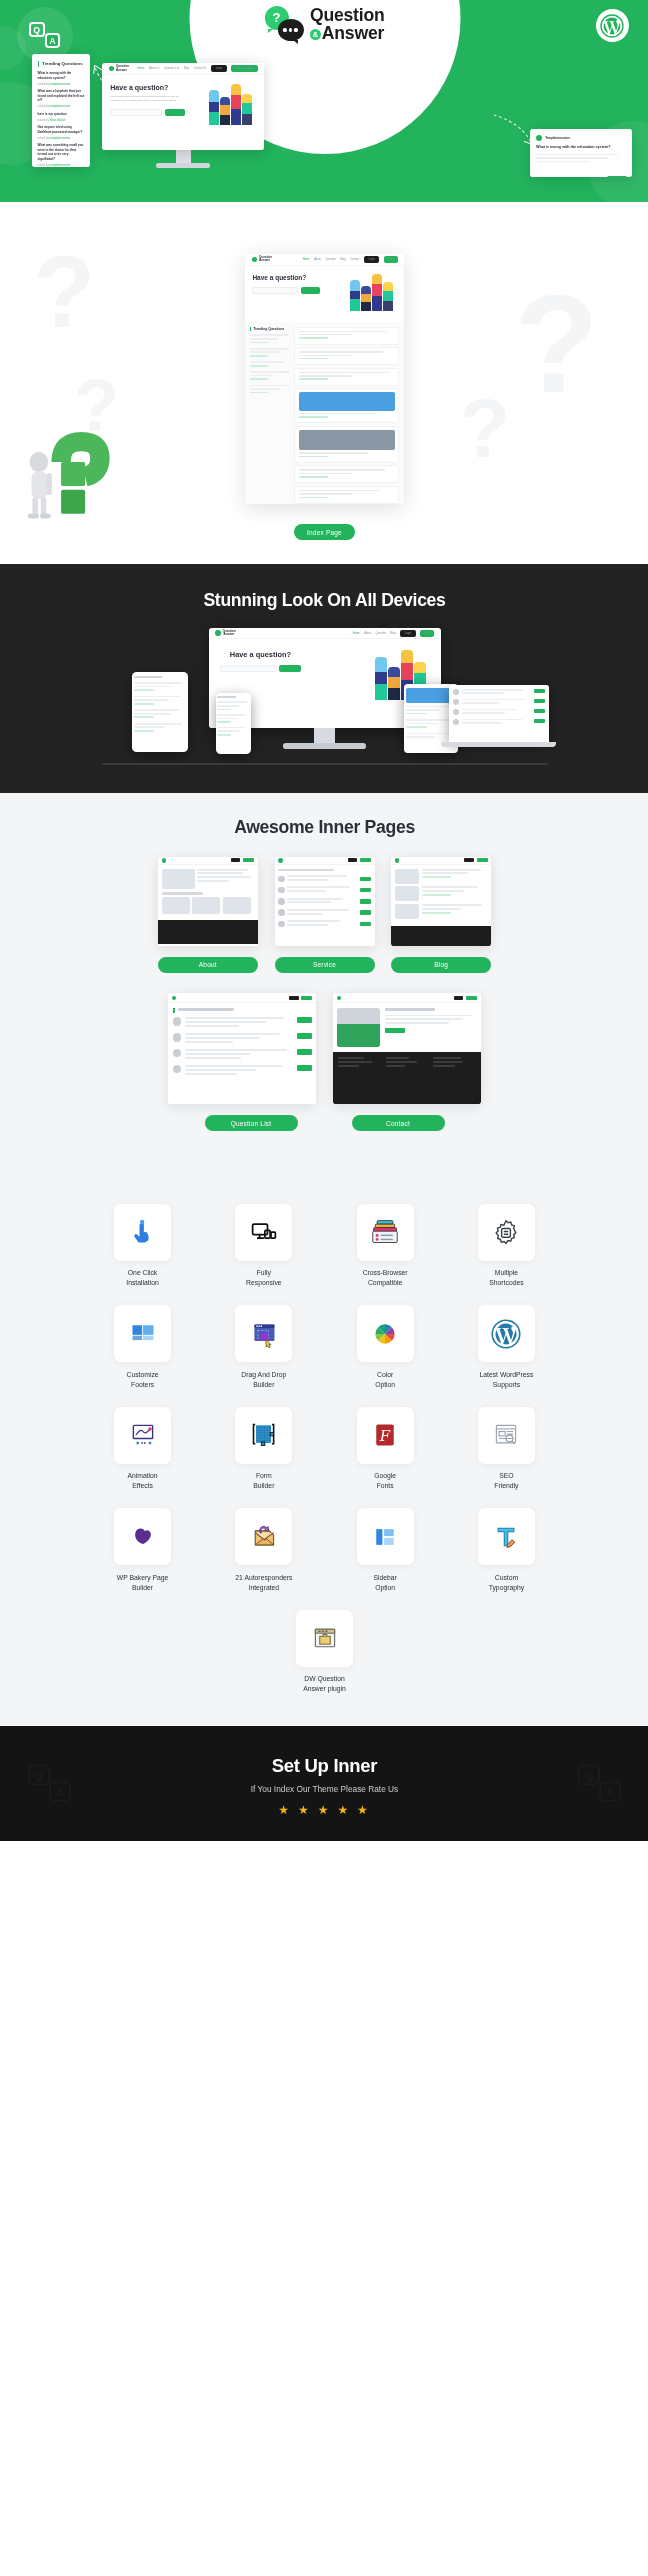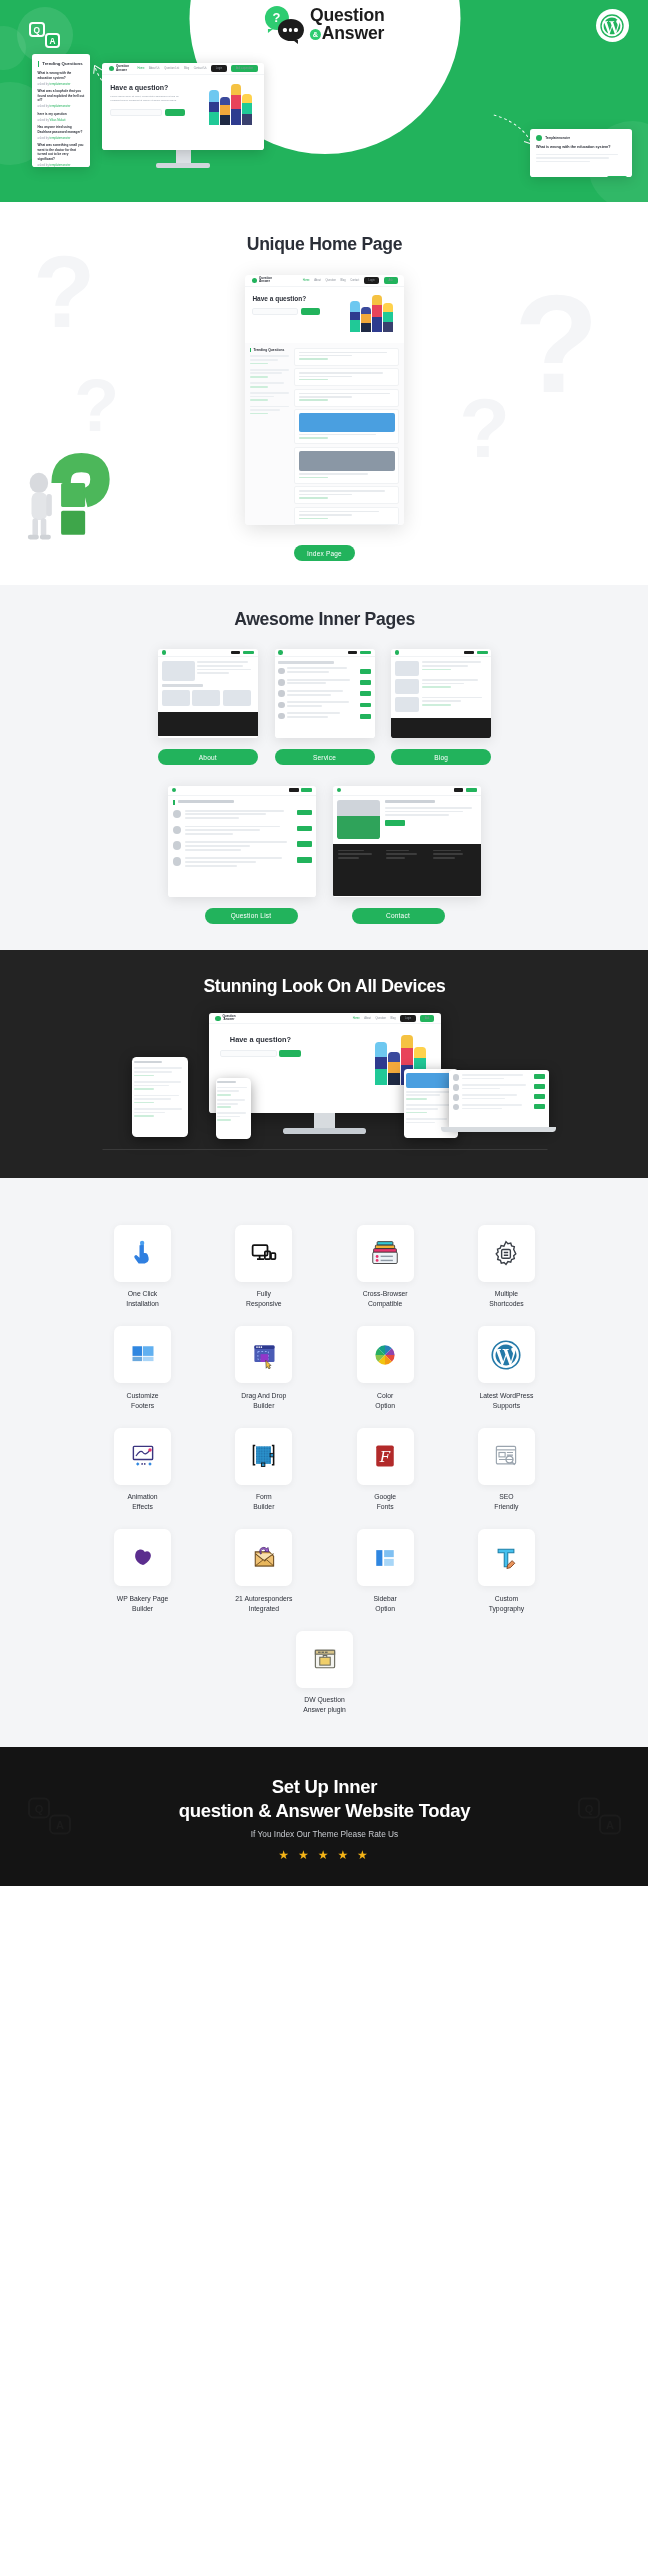--- a/index.html
+++ b/index.html
@@ -387,21 +387,20 @@
       </div>
     </div>
   </div>
 
   <div class="section sec-home">
     <div class="ghost-q" style="left:33px;top:39px;font-size:102px;">?</div>
     <div class="ghost-q" style="right:50px;top:72px;font-size:139px;">?</div>
     <div class="ghost-q" style="right:139px;top:185px;font-size:83px;">?</div>
     <div class="ghost-q" style="left:74px;top:167px;font-size:74px;">?</div>
 
-    <h2 class="sec-title">Unique Home Page</h2>
 
     <div class="home-frame">
       <div class="mh-bar">
         <div class="mh-logo">
             <div class="dot"></div>
             <div class="t">
               <div>Question</div>
               <div>Answer</div>
             </div>
           </div>
@@ -505,244 +504,20 @@
         <rect x="29" y="96" width="12" height="5" rx="2.5" fill="#cfd2d6"></rect>
         <rect x="36" y="52" width="6" height="24" rx="3" fill="#dcdee2"></rect>
       </g>
     </svg>
 
     <div class="btn-row" style="margin-top:16.7px;position:relative;z-index:4;">
       <span class="pill">Index Page</span>
     </div>
   </div>
 
-  <div class="section sec-inner">
-    <h2 class="sec-title">Awesome Inner Pages</h2>
-
-    <div class="inner-grid">
-      <div class="ip-card">
-        <div class="ip-top">
-            <div class="l"></div>
-            <div class="n"></div>
-            <div class="b1"></div>
-            <div class="b2"></div>
-          </div>
-        <div class="ip-body">
-          <div style="display:flex;gap:2.8px;">
-            <div class="ip-img" style="width:33px;height:20.4px;"></div>
-            <div style="flex:1;">
-                <div class="ip-ln" style="width:90%"></div>
-                <div class="ip-ln" style="width:80%"></div>
-                <div class="ip-ln" style="width:95%"></div>
-                <div class="ip-ln" style="width:55%"></div>
-              </div>
-          </div>
-          <div style="height:2.8px"></div>
-          <div class="ip-ln" style="width:45%;height:2.8px;background:#d7dbe0;"></div>
-          <div style="display:flex;gap:2.8px;margin-top:2.8px;">
-            <div class="ip-img" style="width:28px;height:16.7px;"></div>
-            <div class="ip-img" style="width:28px;height:16.7px;"></div>
-            <div class="ip-img" style="width:28px;height:16.7px;"></div>
-          </div>
-        </div>
-        <div class="ip-dark" style="height:24px;margin-top:1.9px;"></div>
-      </div>
-
-      <div class="ip-card">
-        <div class="ip-top">
-            <div class="l"></div>
-            <div class="n"></div>
-            <div class="b1"></div>
-            <div class="b2"></div>
-          </div>
-        <div class="ip-body">
-          <div class="ip-ln" style="width:60%;height:2.8px;background:#d7dbe0;margin-bottom:3.7px;"></div>
-          <div style="display:flex;gap:2.8px;align-items:center;margin-bottom:3.7px;">
-              <div style="width:6.5px;height:6.5px;border-radius:50%;background:#c8ccd2;"></div>
-              <div style="flex:1">
-                <div class="ip-ln" style="width:85%"></div>
-                <div class="ip-ln" style="width:60%"></div>
-              </div>
-              <div style="width:11px;height:4.6px;background:#22b35c;border-radius:0.9px;"></div>
-            </div>
-          <div style="display:flex;gap:2.8px;align-items:center;margin-bottom:3.7px;">
-              <div style="width:6.5px;height:6.5px;border-radius:50%;background:#c8ccd2;"></div>
-              <div style="flex:1">
-                <div class="ip-ln" style="width:90%"></div>
-                <div class="ip-ln" style="width:55%"></div>
-              </div>
-              <div style="width:11px;height:4.6px;background:#22b35c;border-radius:0.9px;"></div>
-            </div>
-          <div style="display:flex;gap:2.8px;align-items:center;margin-bottom:3.7px;">
-              <div style="width:6.5px;height:6.5px;border-radius:50%;background:#c8ccd2;"></div>
-              <div style="flex:1">
-                <div class="ip-ln" style="width:80%"></div>
-                <div class="ip-ln" style="width:62%"></div>
-              </div>
-              <div style="width:11px;height:4.6px;background:#22b35c;border-radius:0.9px;"></div>
-            </div>
-          <div style="display:flex;gap:2.8px;align-items:center;margin-bottom:3.7px;">
-              <div style="width:6.5px;height:6.5px;border-radius:50%;background:#c8ccd2;"></div>
-              <div style="flex:1">
-                <div class="ip-ln" style="width:88%"></div>
-                <div class="ip-ln" style="width:50%"></div>
-              </div>
-              <div style="width:11px;height:4.6px;background:#22b35c;border-radius:0.9px;"></div>
-            </div>
-          <div style="display:flex;gap:2.8px;align-items:center;">
-              <div style="width:6.5px;height:6.5px;border-radius:50%;background:#c8ccd2;"></div>
-              <div style="flex:1">
-                <div class="ip-ln" style="width:75%"></div>
-                <div class="ip-ln" style="width:58%"></div>
-              </div>
-              <div style="width:11px;height:4.6px;background:#22b35c;border-radius:0.9px;"></div>
-            </div>
-        </div>
-      </div>
-
-      <div class="ip-card">
-        <div class="ip-top">
-            <div class="l"></div>
-            <div class="n"></div>
-            <div class="b1"></div>
-            <div class="b2"></div>
-          </div>
-        <div class="ip-body">
-          <div style="display:flex;gap:2.8px;margin-bottom:2.8px;">
-              <div class="ip-img" style="width:24px;height:15px;"></div>
-              <div style="flex:1">
-                <div class="ip-ln" style="width:90%"></div>
-                <div class="ip-ln" style="width:70%"></div>
-                <div class="ip-ln" style="width:45%;background:#cdeedb;"></div>
-              </div>
-            </div>
-          <div style="display:flex;gap:2.8px;margin-bottom:2.8px;">
-              <div class="ip-img" style="width:24px;height:15px;"></div>
-              <div style="flex:1">
-                <div class="ip-ln" style="width:85%"></div>
-                <div class="ip-ln" style="width:65%"></div>
-                <div class="ip-ln" style="width:45%;background:#cdeedb;"></div>
-              </div>
-            </div>
-          <div style="display:flex;gap:2.8px;margin-bottom:2.8px;">
-              <div class="ip-img" style="width:24px;height:15px;"></div>
-              <div style="flex:1">
-                <div class="ip-ln" style="width:92%"></div>
-                <div class="ip-ln" style="width:60%"></div>
-                <div class="ip-ln" style="width:45%;background:#cdeedb;"></div>
-              </div>
-            </div>
-        </div>
-        <div class="ip-dark" style="height:20.4px;"></div>
-      </div>
-    </div>
-
-    <div class="inner-btns">
-      <span class="pill">About</span>
-      <span class="pill">Service</span>
-      <span class="pill">Blog</span>
-    </div>
-
-    <div class="inner-grid2">
-      <div class="ip-card2">
-        <div class="ip-top" style="height:10.2px;">
-            <div class="l"></div>
-            <div class="n"></div>
-            <div class="b1"></div>
-            <div class="b2"></div>
-          </div>
-        <div class="ip-body" style="padding:4.6px;">
-          <div style="display:flex;gap:3.7px;margin-bottom:4.6px;">
-              <div style="width:1.9px;background:#22b35c;"></div>
-              <div class="ip-ln" style="width:40%;height:2.8px;background:#ccd1d7;"></div>
-            </div>
-          <div style="display:flex;gap:3.7px;margin-bottom:4.6px;">
-              <div style="width:8.3px;height:8.3px;border-radius:50%;background:#c9ced4;"></div>
-              <div style="flex:1">
-                <div class="ip-ln" style="width:92%"></div>
-                <div class="ip-ln" style="width:75%"></div>
-                <div class="ip-ln" style="width:50%"></div>
-              </div>
-              <div style="width:15px;height:5.6px;background:#22b35c;border-radius:0.9px;"></div>
-            </div>
-          <div style="display:flex;gap:3.7px;margin-bottom:4.6px;">
-              <div style="width:8.3px;height:8.3px;border-radius:50%;background:#c9ced4;"></div>
-              <div style="flex:1">
-                <div class="ip-ln" style="width:88%"></div>
-                <div class="ip-ln" style="width:70%"></div>
-                <div class="ip-ln" style="width:45%"></div>
-              </div>
-              <div style="width:15px;height:5.6px;background:#22b35c;border-radius:0.9px;"></div>
-            </div>
-          <div style="display:flex;gap:3.7px;margin-bottom:4.6px;">
-              <div style="width:8.3px;height:8.3px;border-radius:50%;background:#c9ced4;"></div>
-              <div style="flex:1">
-                <div class="ip-ln" style="width:95%"></div>
-                <div class="ip-ln" style="width:60%"></div>
-                <div class="ip-ln" style="width:52%"></div>
-              </div>
-              <div style="width:15px;height:5.6px;background:#22b35c;border-radius:0.9px;"></div>
-            </div>
-          <div style="display:flex;gap:3.7px;">
-              <div style="width:8.3px;height:8.3px;border-radius:50%;background:#c9ced4;"></div>
-              <div style="flex:1">
-                <div class="ip-ln" style="width:90%"></div>
-                <div class="ip-ln" style="width:66%"></div>
-                <div class="ip-ln" style="width:48%"></div>
-              </div>
-              <div style="width:15px;height:5.6px;background:#22b35c;border-radius:0.9px;"></div>
-            </div>
-        </div>
-      </div>
-
-      <div class="ip-card2">
-        <div class="ip-top" style="height:10.2px;">
-            <div class="l"></div>
-            <div class="n"></div>
-            <div class="b1"></div>
-            <div class="b2"></div>
-          </div>
-        <div style="display:flex;gap:4.6px;padding:4.6px;">
-          <div style="width:43px;height:39px;border-radius:2.8px;background:linear-gradient(#cfd4da 40%,#2fa35a 40%);"></div>
-          <div style="flex:1">
-            <div class="ip-ln" style="width:55%;height:2.8px;background:#ccd1d7;margin-bottom:3.7px;"></div>
-            <div class="ip-ln" style="width:95%"></div>
-              <div class="ip-ln" style="width:85%"></div>
-              <div class="ip-ln" style="width:70%"></div>
-            <div style="width:20.4px;height:5.6px;background:#22b35c;border-radius:0.9px;margin-top:3.7px;"></div>
-          </div>
-        </div>
-        <div class="ip-dark" style="height:52px;padding:5.6px;">
-          <div style="display:flex;gap:5.6px;">
-            <div style="flex:1">
-                <div class="ip-ln" style="background:#3c3c3c;width:60%"></div>
-                <div class="ip-ln" style="background:#3c3c3c;width:80%"></div>
-                <div class="ip-ln" style="background:#3c3c3c;width:50%"></div>
-              </div>
-            <div style="flex:1">
-                <div class="ip-ln" style="background:#3c3c3c;width:55%"></div>
-                <div class="ip-ln" style="background:#3c3c3c;width:75%"></div>
-                <div class="ip-ln" style="background:#3c3c3c;width:45%"></div>
-              </div>
-            <div style="flex:1">
-                <div class="ip-ln" style="background:#3c3c3c;width:65%"></div>
-                <div class="ip-ln" style="background:#3c3c3c;width:70%"></div>
-                <div class="ip-ln" style="background:#3c3c3c;width:52%"></div>
-              </div>
-          </div>
-        </div>
-      </div>
-    </div>
-
-    <div class="inner-btns2">
-      <span class="pill">Question List</span>
-      <span class="pill">Contact</span>
-    </div>
-  </div>
-
   <div class="section sec-devices">
     <h2 class="sec-title">Stunning Look On All Devices</h2>
 
     <div class="dev-stage">
       <div class="dev-desktop">
         <div class="scr">
           <div class="mh-bar" style="height:11px;">
             <div class="mh-logo">
                 <div class="dot"></div>
                 <div class="t">
@@ -867,20 +642,244 @@
               </div>
           </div>
         </div>
         <div class="bot"></div>
       </div>
 
       <div class="dev-floor"></div>
     </div>
   </div>
 
+  <div class="section sec-inner">
+    <h2 class="sec-title">Awesome Inner Pages</h2>
+
+    <div class="inner-grid">
+      <div class="ip-card">
+        <div class="ip-top">
+            <div class="l"></div>
+            <div class="n"></div>
+            <div class="b1"></div>
+            <div class="b2"></div>
+          </div>
+        <div class="ip-body">
+          <div style="display:flex;gap:2.8px;">
+            <div class="ip-img" style="width:33px;height:20.4px;"></div>
+            <div style="flex:1;">
+                <div class="ip-ln" style="width:90%"></div>
+                <div class="ip-ln" style="width:80%"></div>
+                <div class="ip-ln" style="width:95%"></div>
+                <div class="ip-ln" style="width:55%"></div>
+              </div>
+          </div>
+          <div style="height:2.8px"></div>
+          <div class="ip-ln" style="width:45%;height:2.8px;background:#d7dbe0;"></div>
+          <div style="display:flex;gap:2.8px;margin-top:2.8px;">
+            <div class="ip-img" style="width:28px;height:16.7px;"></div>
+            <div class="ip-img" style="width:28px;height:16.7px;"></div>
+            <div class="ip-img" style="width:28px;height:16.7px;"></div>
+          </div>
+        </div>
+        <div class="ip-dark" style="height:24px;margin-top:1.9px;"></div>
+      </div>
+
+      <div class="ip-card">
+        <div class="ip-top">
+            <div class="l"></div>
+            <div class="n"></div>
+            <div class="b1"></div>
+            <div class="b2"></div>
+          </div>
+        <div class="ip-body">
+          <div class="ip-ln" style="width:60%;height:2.8px;background:#d7dbe0;margin-bottom:3.7px;"></div>
+          <div style="display:flex;gap:2.8px;align-items:center;margin-bottom:3.7px;">
+              <div style="width:6.5px;height:6.5px;border-radius:50%;background:#c8ccd2;"></div>
+              <div style="flex:1">
+                <div class="ip-ln" style="width:85%"></div>
+                <div class="ip-ln" style="width:60%"></div>
+              </div>
+              <div style="width:11px;height:4.6px;background:#22b35c;border-radius:0.9px;"></div>
+            </div>
+          <div style="display:flex;gap:2.8px;align-items:center;margin-bottom:3.7px;">
+              <div style="width:6.5px;height:6.5px;border-radius:50%;background:#c8ccd2;"></div>
+              <div style="flex:1">
+                <div class="ip-ln" style="width:90%"></div>
+                <div class="ip-ln" style="width:55%"></div>
+              </div>
+              <div style="width:11px;height:4.6px;background:#22b35c;border-radius:0.9px;"></div>
+            </div>
+          <div style="display:flex;gap:2.8px;align-items:center;margin-bottom:3.7px;">
+              <div style="width:6.5px;height:6.5px;border-radius:50%;background:#c8ccd2;"></div>
+              <div style="flex:1">
+                <div class="ip-ln" style="width:80%"></div>
+                <div class="ip-ln" style="width:62%"></div>
+              </div>
+              <div style="width:11px;height:4.6px;background:#22b35c;border-radius:0.9px;"></div>
+            </div>
+          <div style="display:flex;gap:2.8px;align-items:center;margin-bottom:3.7px;">
+              <div style="width:6.5px;height:6.5px;border-radius:50%;background:#c8ccd2;"></div>
+              <div style="flex:1">
+                <div class="ip-ln" style="width:88%"></div>
+                <div class="ip-ln" style="width:50%"></div>
+              </div>
+              <div style="width:11px;height:4.6px;background:#22b35c;border-radius:0.9px;"></div>
+            </div>
+          <div style="display:flex;gap:2.8px;align-items:center;">
+              <div style="width:6.5px;height:6.5px;border-radius:50%;background:#c8ccd2;"></div>
+              <div style="flex:1">
+                <div class="ip-ln" style="width:75%"></div>
+                <div class="ip-ln" style="width:58%"></div>
+              </div>
+              <div style="width:11px;height:4.6px;background:#22b35c;border-radius:0.9px;"></div>
+            </div>
+        </div>
+      </div>
+
+      <div class="ip-card">
+        <div class="ip-top">
+            <div class="l"></div>
+            <div class="n"></div>
+            <div class="b1"></div>
+            <div class="b2"></div>
+          </div>
+        <div class="ip-body">
+          <div style="display:flex;gap:2.8px;margin-bottom:2.8px;">
+              <div class="ip-img" style="width:24px;height:15px;"></div>
+              <div style="flex:1">
+                <div class="ip-ln" style="width:90%"></div>
+                <div class="ip-ln" style="width:70%"></div>
+                <div class="ip-ln" style="width:45%;background:#cdeedb;"></div>
+              </div>
+            </div>
+          <div style="display:flex;gap:2.8px;margin-bottom:2.8px;">
+              <div class="ip-img" style="width:24px;height:15px;"></div>
+              <div style="flex:1">
+                <div class="ip-ln" style="width:85%"></div>
+                <div class="ip-ln" style="width:65%"></div>
+                <div class="ip-ln" style="width:45%;background:#cdeedb;"></div>
+              </div>
+            </div>
+          <div style="display:flex;gap:2.8px;margin-bottom:2.8px;">
+              <div class="ip-img" style="width:24px;height:15px;"></div>
+              <div style="flex:1">
+                <div class="ip-ln" style="width:92%"></div>
+                <div class="ip-ln" style="width:60%"></div>
+                <div class="ip-ln" style="width:45%;background:#cdeedb;"></div>
+              </div>
+            </div>
+        </div>
+        <div class="ip-dark" style="height:20.4px;"></div>
+      </div>
+    </div>
+
+    <div class="inner-btns">
+      <span class="pill">About</span>
+      <span class="pill">Service</span>
+      <span class="pill">Blog</span>
+    </div>
+
+    <div class="inner-grid2">
+      <div class="ip-card2">
+        <div class="ip-top" style="height:10.2px;">
+            <div class="l"></div>
+            <div class="n"></div>
+            <div class="b1"></div>
+            <div class="b2"></div>
+          </div>
+        <div class="ip-body" style="padding:4.6px;">
+          <div style="display:flex;gap:3.7px;margin-bottom:4.6px;">
+              <div style="width:1.9px;background:#22b35c;"></div>
+              <div class="ip-ln" style="width:40%;height:2.8px;background:#ccd1d7;"></div>
+            </div>
+          <div style="display:flex;gap:3.7px;margin-bottom:4.6px;">
+              <div style="width:8.3px;height:8.3px;border-radius:50%;background:#c9ced4;"></div>
+              <div style="flex:1">
+                <div class="ip-ln" style="width:92%"></div>
+                <div class="ip-ln" style="width:75%"></div>
+                <div class="ip-ln" style="width:50%"></div>
+              </div>
+              <div style="width:15px;height:5.6px;background:#22b35c;border-radius:0.9px;"></div>
+            </div>
+          <div style="display:flex;gap:3.7px;margin-bottom:4.6px;">
+              <div style="width:8.3px;height:8.3px;border-radius:50%;background:#c9ced4;"></div>
+              <div style="flex:1">
+                <div class="ip-ln" style="width:88%"></div>
+                <div class="ip-ln" style="width:70%"></div>
+                <div class="ip-ln" style="width:45%"></div>
+              </div>
+              <div style="width:15px;height:5.6px;background:#22b35c;border-radius:0.9px;"></div>
+            </div>
+          <div style="display:flex;gap:3.7px;margin-bottom:4.6px;">
+              <div style="width:8.3px;height:8.3px;border-radius:50%;background:#c9ced4;"></div>
+              <div style="flex:1">
+                <div class="ip-ln" style="width:95%"></div>
+                <div class="ip-ln" style="width:60%"></div>
+                <div class="ip-ln" style="width:52%"></div>
+              </div>
+              <div style="width:15px;height:5.6px;background:#22b35c;border-radius:0.9px;"></div>
+            </div>
+          <div style="display:flex;gap:3.7px;">
+              <div style="width:8.3px;height:8.3px;border-radius:50%;background:#c9ced4;"></div>
+              <div style="flex:1">
+                <div class="ip-ln" style="width:90%"></div>
+                <div class="ip-ln" style="width:66%"></div>
+                <div class="ip-ln" style="width:48%"></div>
+              </div>
+              <div style="width:15px;height:5.6px;background:#22b35c;border-radius:0.9px;"></div>
+            </div>
+        </div>
+      </div>
+
+      <div class="ip-card2">
+        <div class="ip-top" style="height:10.2px;">
+            <div class="l"></div>
+            <div class="n"></div>
+            <div class="b1"></div>
+            <div class="b2"></div>
+          </div>
+        <div style="display:flex;gap:4.6px;padding:4.6px;">
+          <div style="width:43px;height:39px;border-radius:2.8px;background:linear-gradient(#cfd4da 40%,#2fa35a 40%);"></div>
+          <div style="flex:1">
+            <div class="ip-ln" style="width:55%;height:2.8px;background:#ccd1d7;margin-bottom:3.7px;"></div>
+            <div class="ip-ln" style="width:95%"></div>
+              <div class="ip-ln" style="width:85%"></div>
+              <div class="ip-ln" style="width:70%"></div>
+            <div style="width:20.4px;height:5.6px;background:#22b35c;border-radius:0.9px;margin-top:3.7px;"></div>
+          </div>
+        </div>
+        <div class="ip-dark" style="height:52px;padding:5.6px;">
+          <div style="display:flex;gap:5.6px;">
+            <div style="flex:1">
+                <div class="ip-ln" style="background:#3c3c3c;width:60%"></div>
+                <div class="ip-ln" style="background:#3c3c3c;width:80%"></div>
+                <div class="ip-ln" style="background:#3c3c3c;width:50%"></div>
+              </div>
+            <div style="flex:1">
+                <div class="ip-ln" style="background:#3c3c3c;width:55%"></div>
+                <div class="ip-ln" style="background:#3c3c3c;width:75%"></div>
+                <div class="ip-ln" style="background:#3c3c3c;width:45%"></div>
+              </div>
+            <div style="flex:1">
+                <div class="ip-ln" style="background:#3c3c3c;width:65%"></div>
+                <div class="ip-ln" style="background:#3c3c3c;width:70%"></div>
+                <div class="ip-ln" style="background:#3c3c3c;width:52%"></div>
+              </div>
+          </div>
+        </div>
+      </div>
+    </div>
+
+    <div class="inner-btns2">
+      <span class="pill">Question List</span>
+      <span class="pill">Contact</span>
+    </div>
+  </div>
+
   <div class="section sec-features">
 
     <div class="feat-grid">
 
       <div class="feat">
         <div class="feat-box">
           <svg width="28" height="28" viewBox="0 0 32 32">
               <path d="M13 7a2 2 0 0 1 4 0v9h1.6a3 3 0 0 1 2.9 2.2l.9 3.3a5 5 0 0 1-1.2 4.8L18 28h-7l-4.6-6.4a2 2 0 0 1 3-2.6l2.6 2.3V7z" fill="#2f7fe0"></path>
               <circle cx="15" cy="4.5" r="2.5" fill="#4a9ff0"></circle>
             </svg>
@@ -1112,20 +1111,19 @@
     </div>
     <div class="f-ghost r">
       <div class="gb">
           <span class="q">Q</span>
           <span class="a">A</span>
         </div>
     </div>
 
     <div class="f-h1">
       <div>Set Up Inner</div>
-      <div>question &amp; Answer Website Today</div>
     </div>
     <div class="f-sub">If You Index Our Theme Please Rate Us</div>
     <div class="stars">★ ★ ★ ★ ★</div>
   </div>
 
 </div>
 
 
 </body></html>

